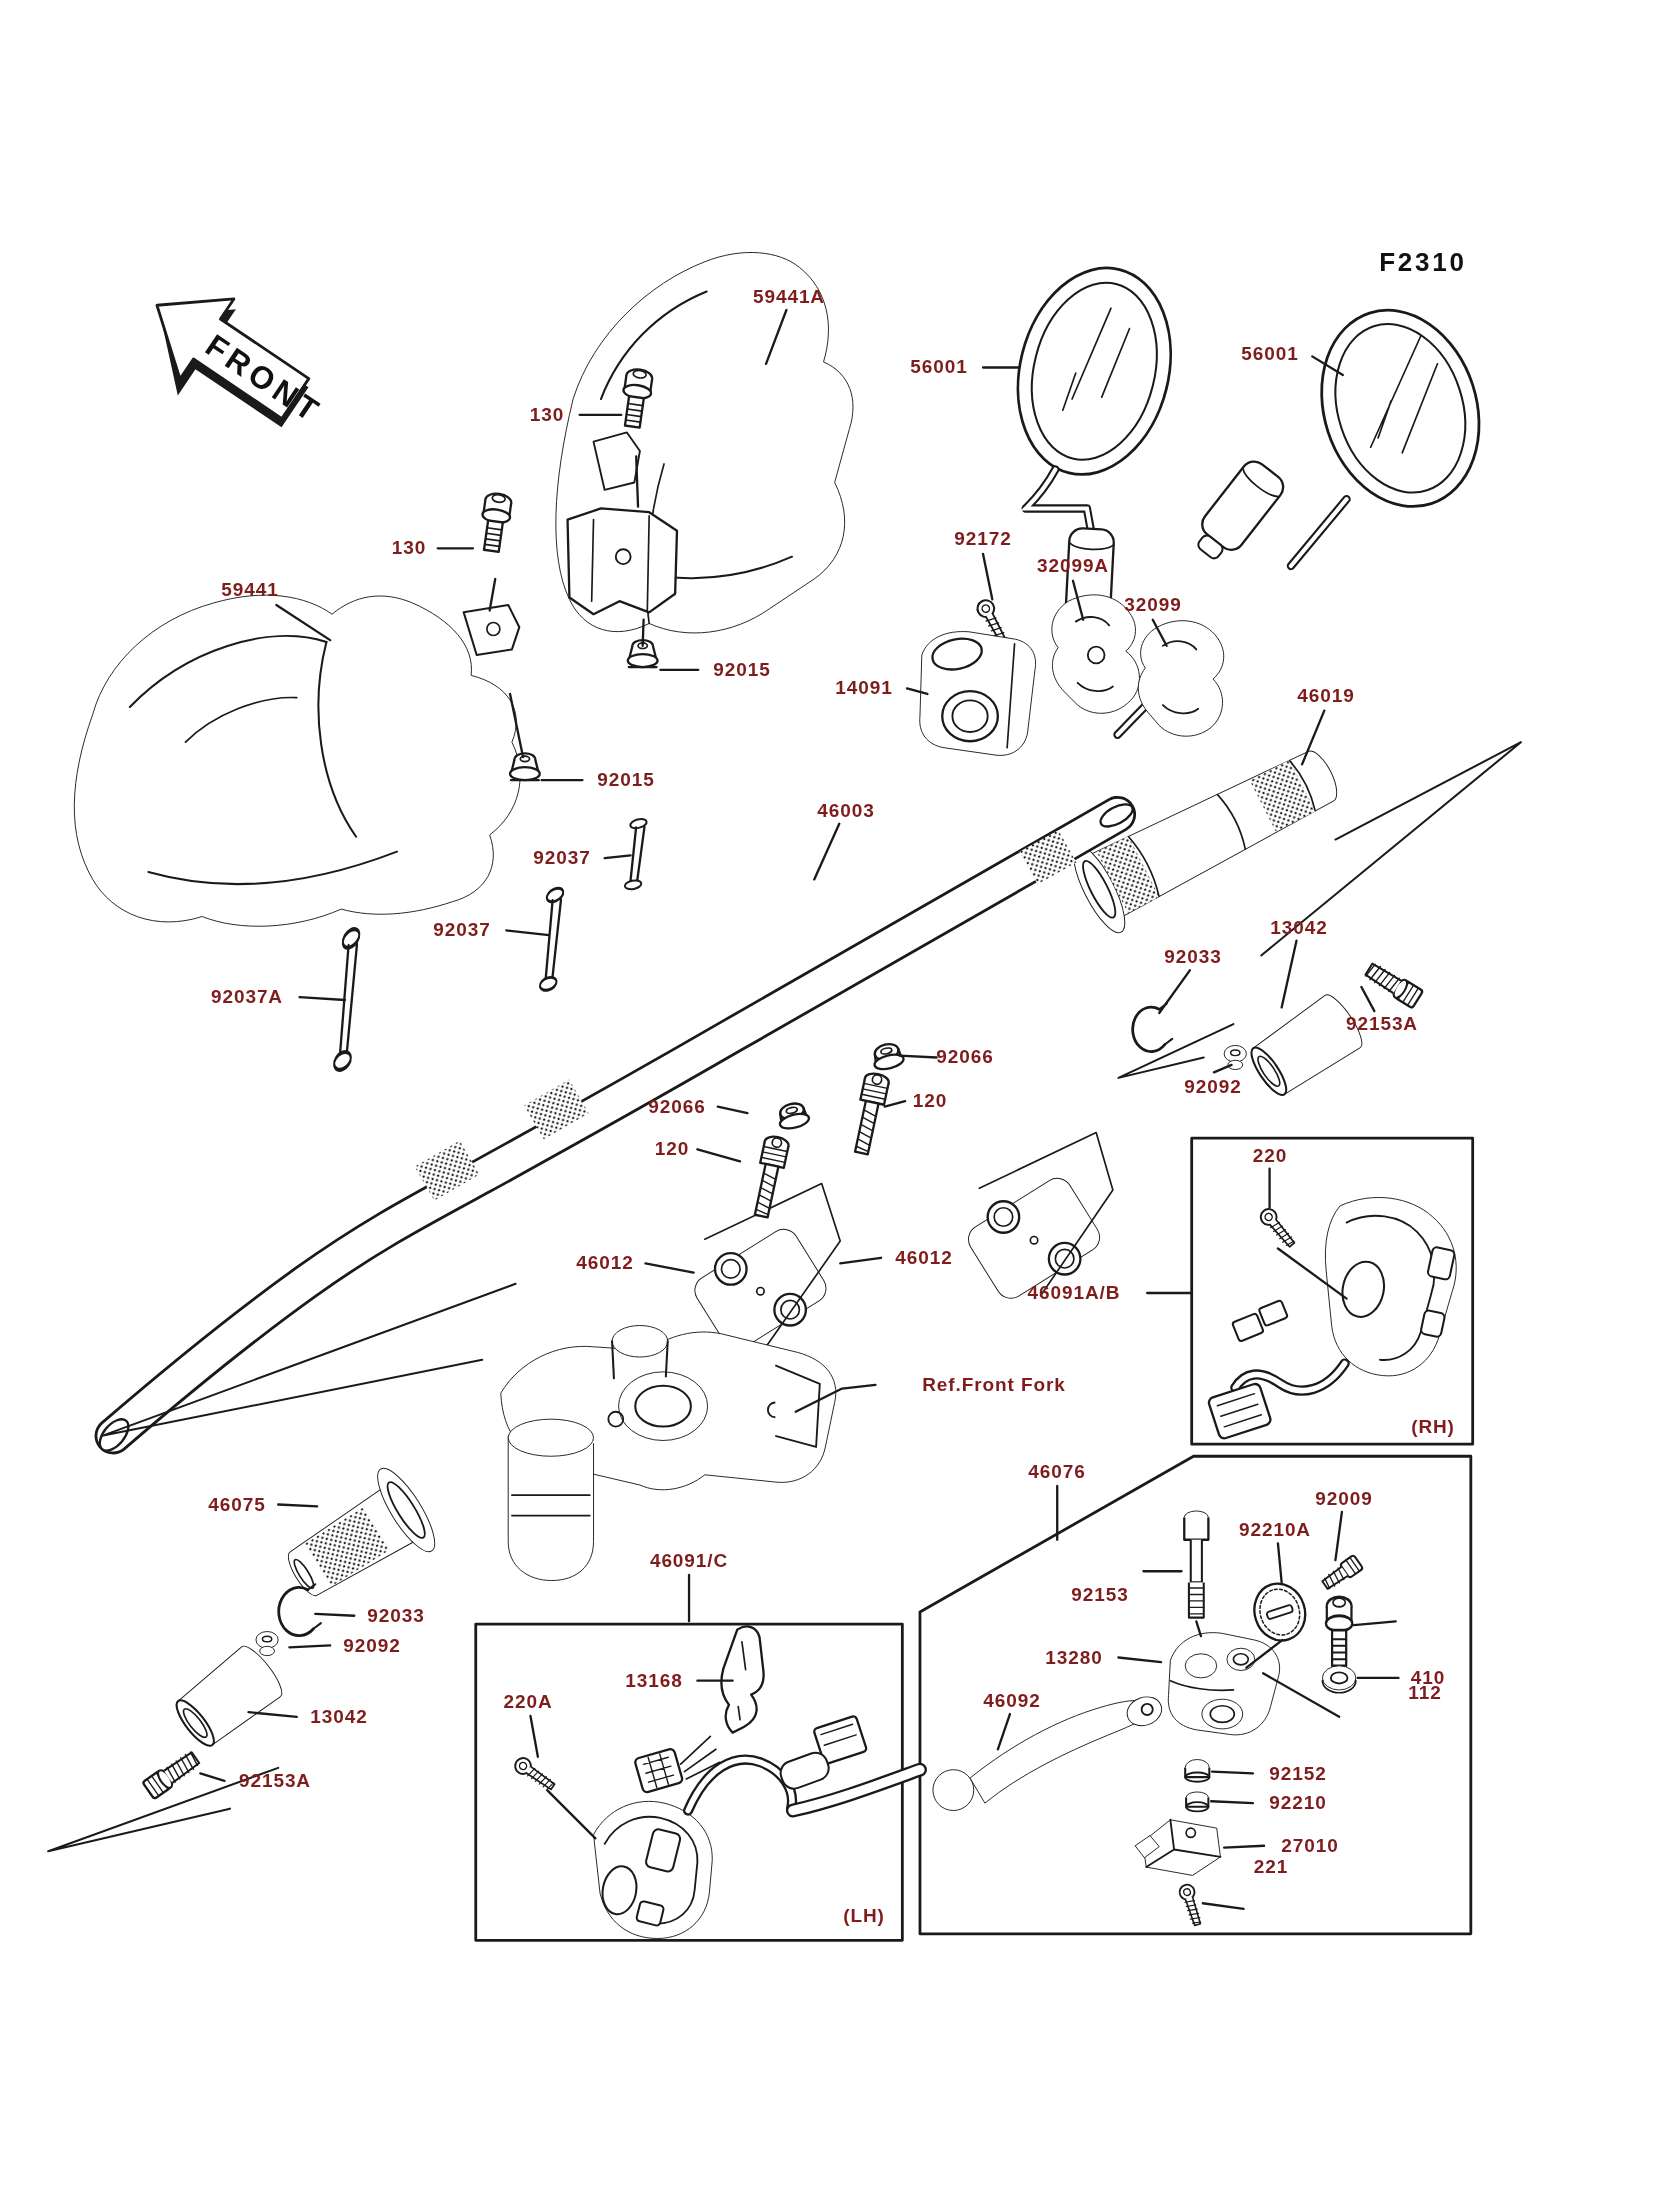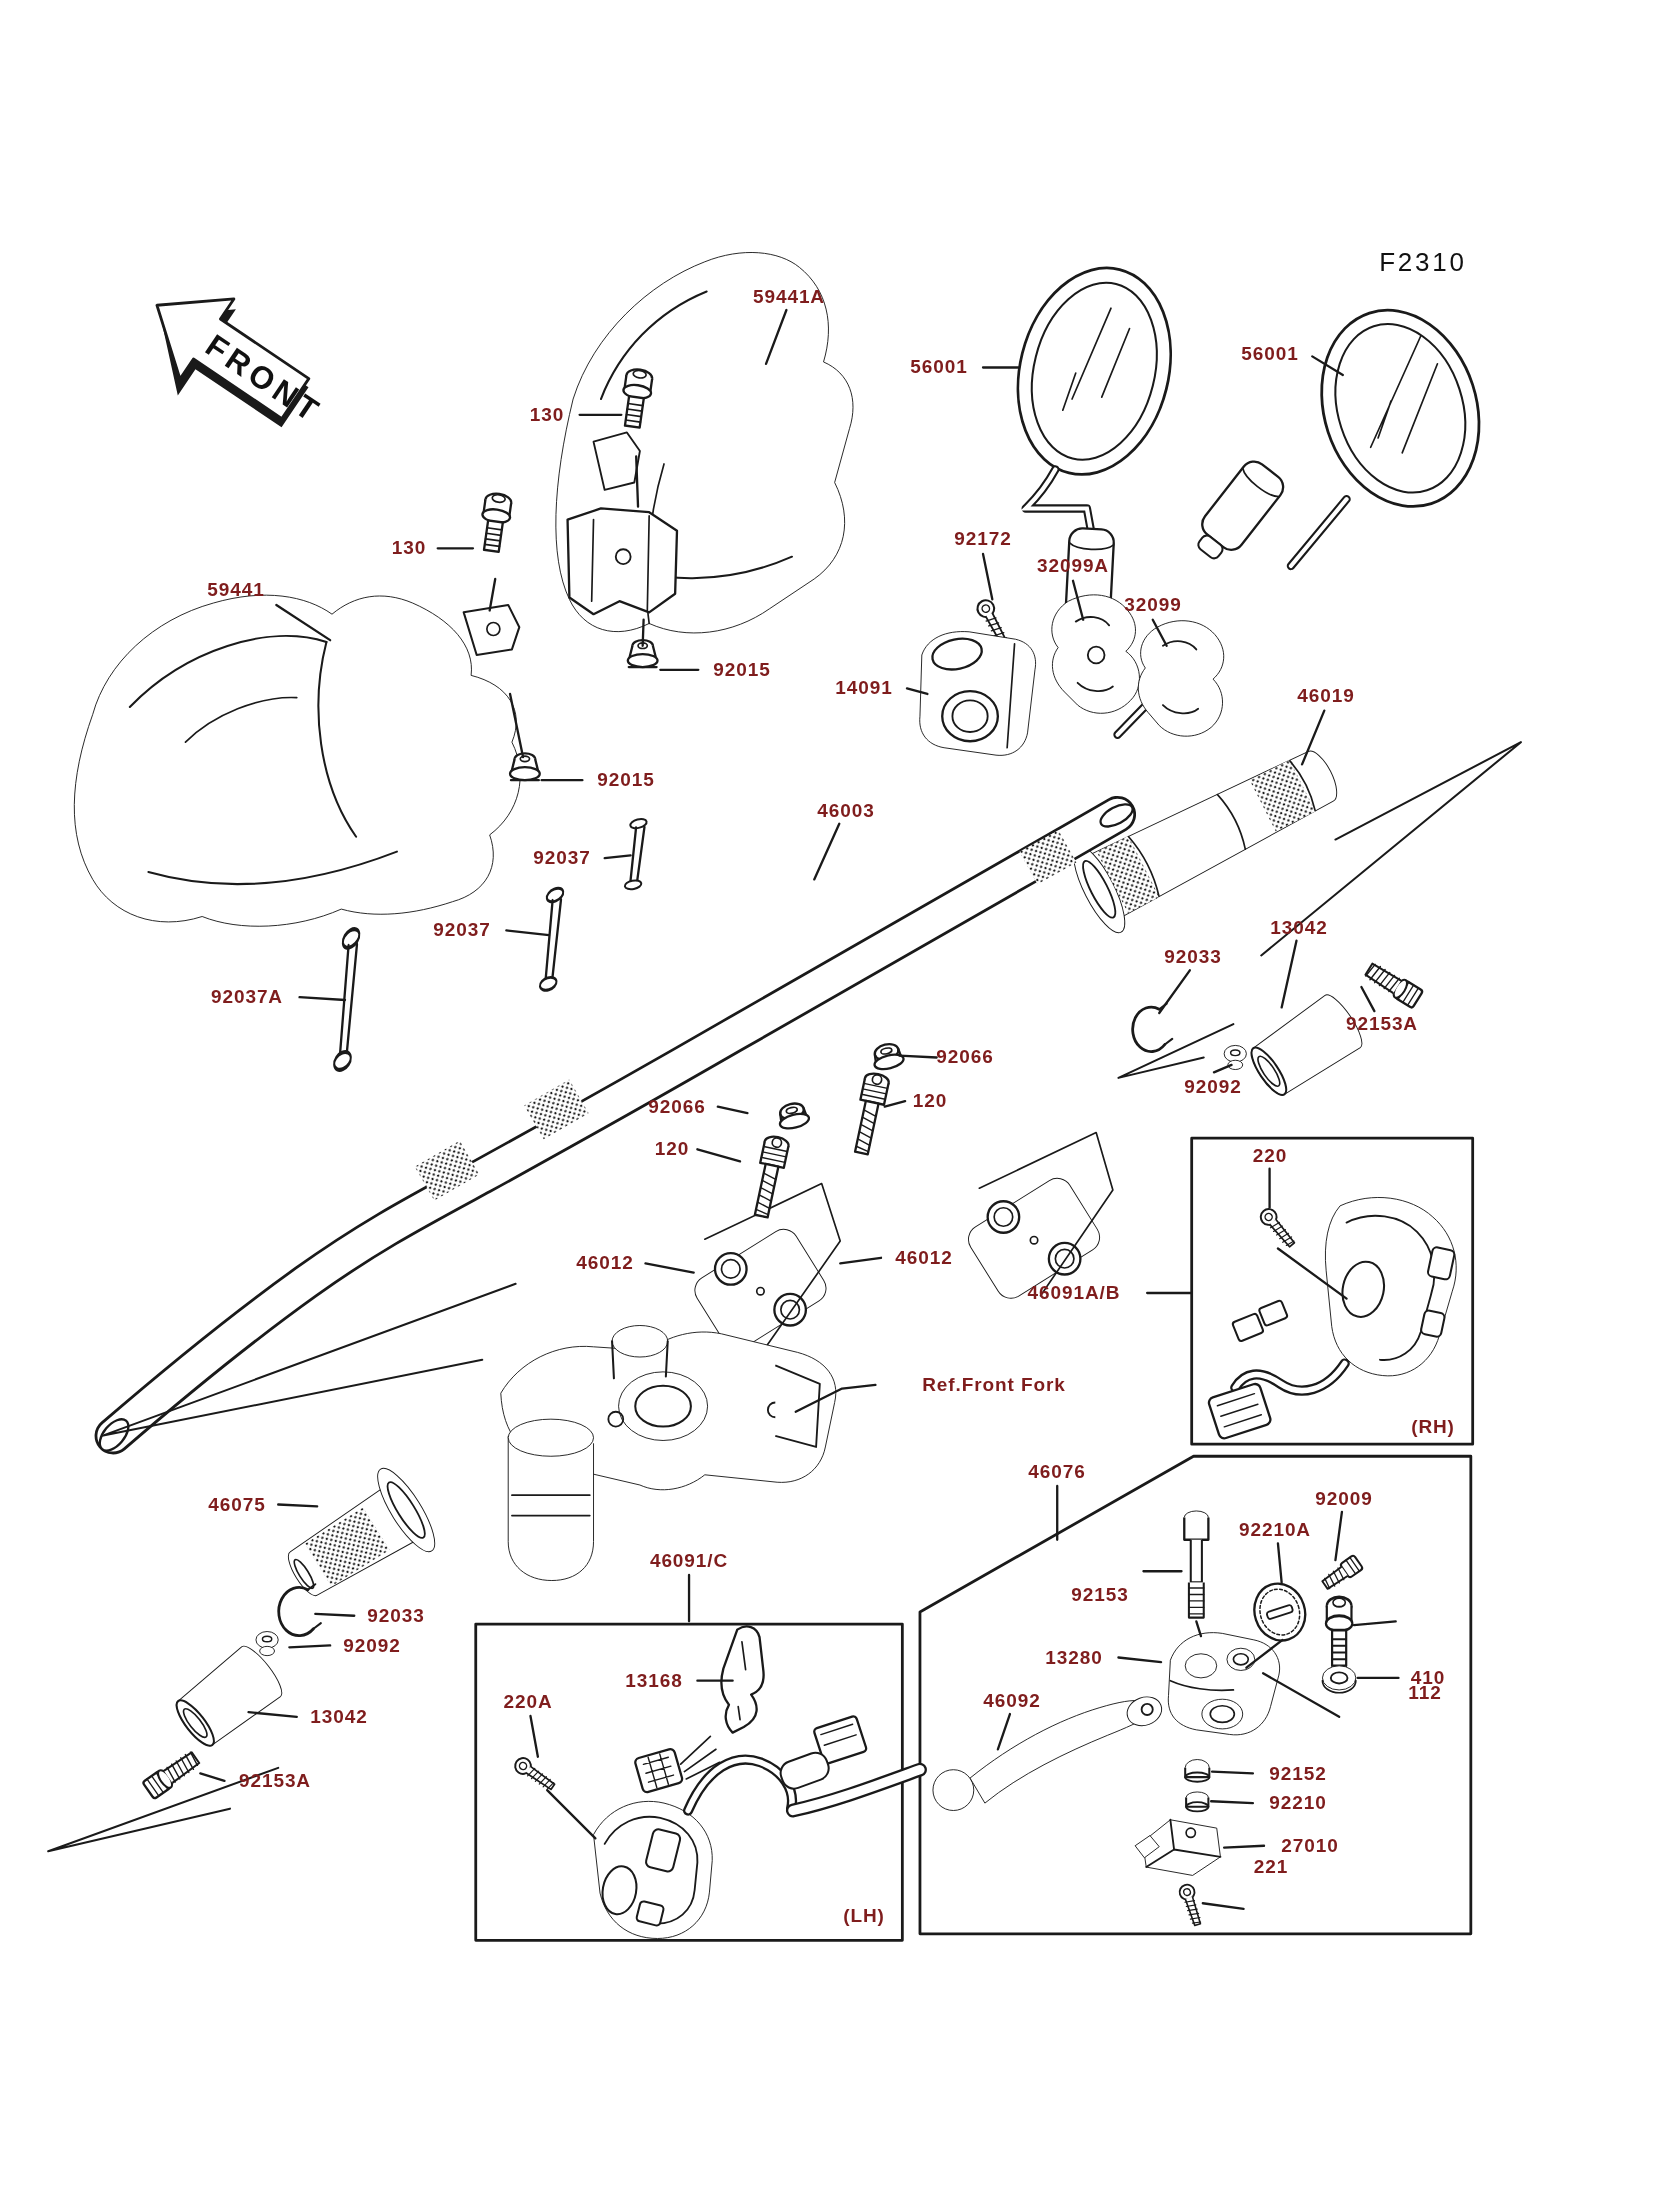--- a/index.html
+++ b/index.html
@@ -1,21 +1,21 @@
 <!DOCTYPE html>
 <html style="font-size:15px"><head>
 <meta charset="utf-8">
 <style>
   html,body{margin:0;padding:0;background:#f2f2f2;}
   #page{position:relative;width:1673px;height:2191px;background:#ffffff;overflow:hidden;
         font-family:"Liberation Sans",sans-serif;}
   #art{position:absolute;left:0;top:0;}
   .plabel{position:absolute;transform:translate(-50%,-50%);font-weight:bold;font-size:19px;
           letter-spacing:0.9px;color:#7f1d1d;white-space:nowrap;}
-  .figcode{position:absolute;transform:translate(-50%,-50%);font-weight:normal;font-size:26px;
+  .figcode{position:absolute;transform:translate(-50%,-50%);font-weight:bold;font-size:26px;
           letter-spacing:2.8px;color:#111;white-space:nowrap;}
   .ln{stroke:#1a1a1a;fill:none;stroke-linecap:round;stroke-linejoin:round;}
   .fw{stroke:#1a1a1a;fill:#ffffff;stroke-linejoin:round;}
   .fd{fill:#1a1a1a;stroke:none;}
   .wl{stroke:#ffffff;fill:none;stroke-linecap:round;}
   text.front-txt{font-family:"Liberation Sans",sans-serif;font-weight:bold;font-size:34px;
           letter-spacing:5px;fill:#111;}
 </style>
 </head>
 <body>
@@ -474,21 +474,21 @@
 
 <div id="labels-layer">
       <div class="plabel" style="left: 547px; top: 415px;">130</div>
       <div class="plabel" style="left: 789px; top: 297px;">59441A</div>
       <div class="plabel" style="left: 939px; top: 367px;">56001</div>
       <div class="plabel" style="left: 1270px; top: 354px;">56001</div>
       <div class="plabel" style="left: 983px; top: 539px;">92172</div>
       <div class="plabel" style="left: 1073px; top: 566px;">32099A</div>
       <div class="plabel" style="left: 1153px; top: 605px;">32099</div>
       <div class="plabel" style="left: 409px; top: 548px;">130</div>
-      <div class="plabel" style="left: 236px; top: 590px;">59441</div>
+      <div class="plabel" style="left: 250px; top: 590px;">59441</div>
       <div class="plabel" style="left: 742px; top: 670px;">92015</div>
       <div class="plabel" style="left: 864px; top: 688px;">14091</div>
       <div class="plabel" style="left: 1326px; top: 696px;">46019</div>
       <div class="plabel" style="left: 626px; top: 780px;">92015</div>
       <div class="plabel" style="left: 846px; top: 811px;">46003</div>
       <div class="plabel" style="left: 562px; top: 858px;">92037</div>
       <div class="plabel" style="left: 462px; top: 930px;">92037</div>
       <div class="plabel" style="left: 247px; top: 997px;">92037A</div>
       <div class="plabel" style="left: 1299px; top: 928px;">13042</div>
       <div class="plabel" style="left: 1193px; top: 957px;">92033</div>

